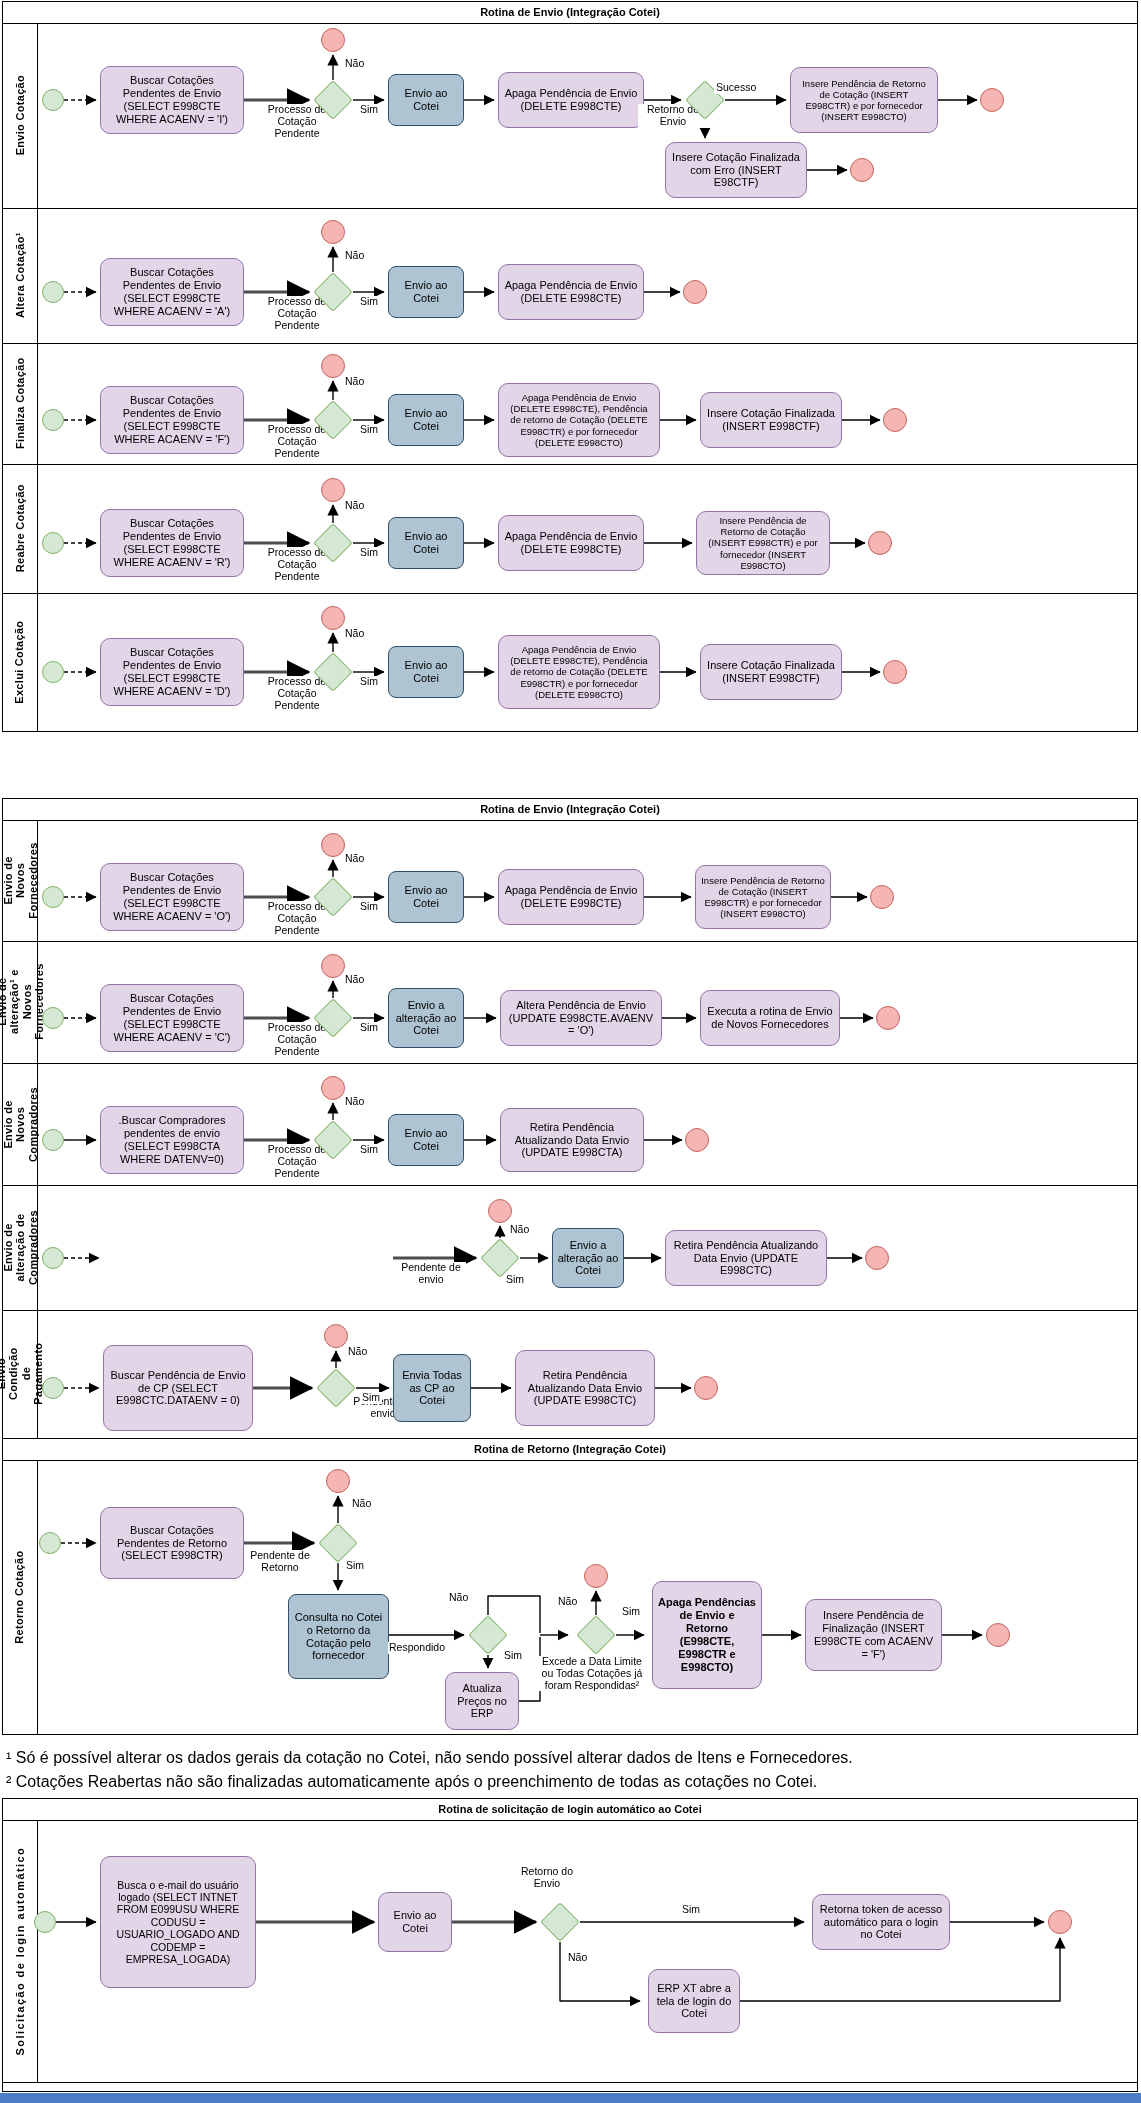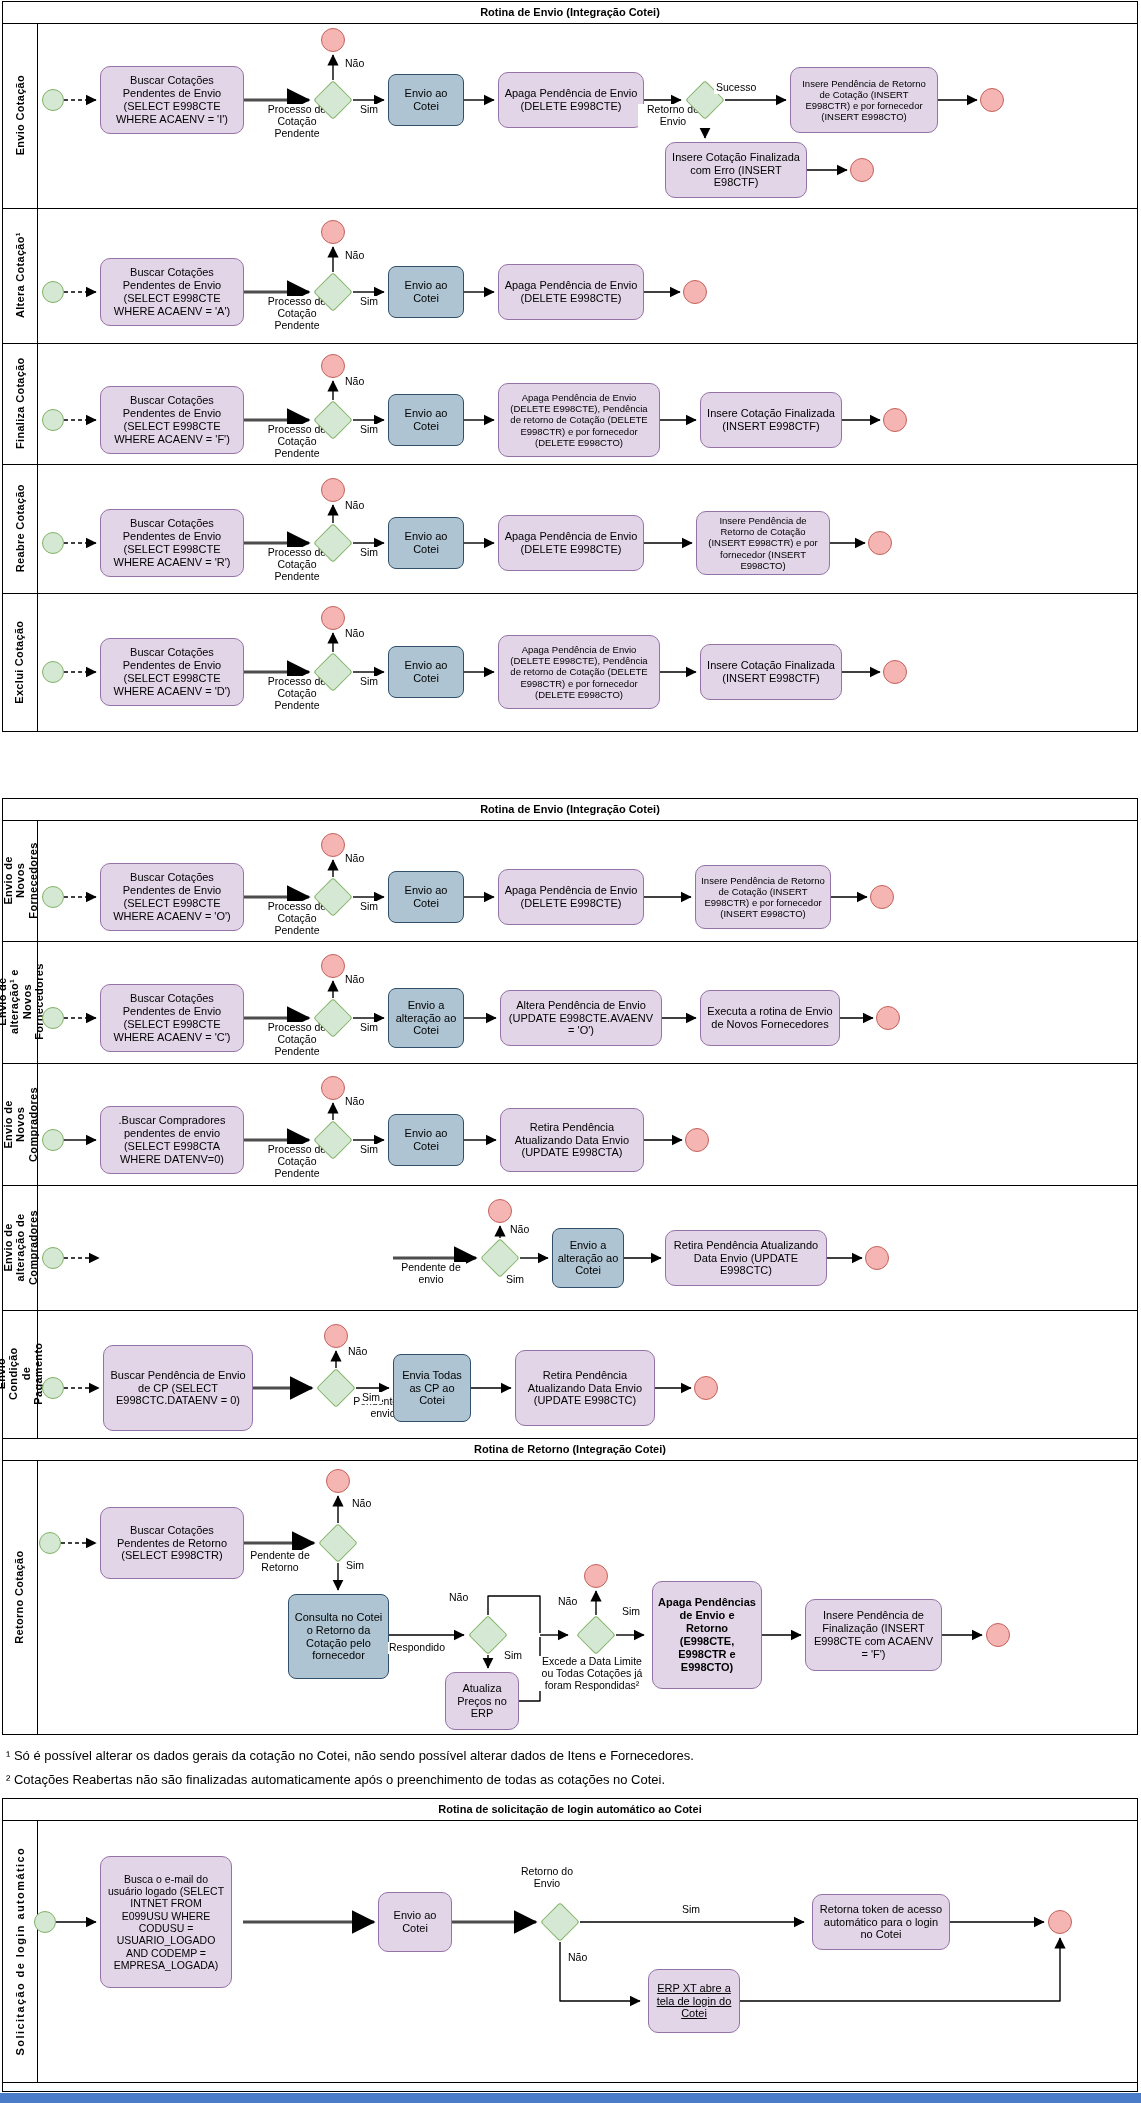--- a/index.html
+++ b/index.html
@@ -22,21 +22,21 @@
        font-size:11px;line-height:1.18;padding:2px 4px;box-sizing:border-box;}
   .f95{font-size:9.5px;}
   .f10{font-size:10.5px;}
   .evt{position:absolute;border-radius:50%;box-sizing:border-box;}
   .start{width:22px;height:22px;background:#D5E8D4;border:1.5px solid #82B366;}
   .end{width:24px;height:24px;background:#F5B5B2;border:1.5px solid #C4625D;}
   .gw{position:absolute;width:28px;height:28px;background:#D5E8D4;border:1.5px solid #82B366;
       transform:rotate(45deg);border-radius:3px;box-sizing:border-box;}
   .lbl{position:absolute;font-size:10.5px;text-align:center;line-height:1.12;background:#fff;padding:0 1px;}
   .flag{position:absolute;font-size:10.5px;background:#fff;padding:0 2px;line-height:1.1;}
-  .note{position:absolute;font-size:13px;line-height:1.2;}
+  .note{position:absolute;font-size:16px;line-height:1.2;}
   .wires{position:absolute;left:0;top:0;pointer-events:none;}
   .bottom-bar{position:absolute;left:0;top:2093px;width:1141px;height:10px;background:#4A7CC7;}
 </style>
 </head>
 <body>
 
 <div class="canvas">
 
   <svg class="wires" width="1141" height="2103" viewBox="0 0 1141 2103">
     <defs>
@@ -444,32 +444,32 @@
     <span>Rotina de solicitação de login automático ao Cotei</span>
   </div>
   <div class="hline" style="left:2px;top:1820px;width:1136px;"></div>
   <div class="vline" style="left:37px;top:1820px;height:262px;"></div>
   <div class="hline" style="left:2px;top:2082px;width:1136px;"></div>
   <div class="lane-label" style="left:3px;top:1820px;height:262px;">
       <span class="nw" style="letter-spacing:1.4px;">Solicitação de login automático</span>
     </div>
 
   <div class="evt start" style="left:34px;top:1911px;"></div>
-  <div class="task f10" style="left:100px;top:1856px;width:132px;height:132px;">
+  <div class="task f10" style="left:100px;top:1856px;width:156px;height:132px;">
       <span>Busca o e-mail do usuário logado (SELECT INTNET FROM E099USU WHERE CODUSU = USUARIO_LOGADO AND CODEMP = EMPRESA_LOGADA)</span>
     </div>
   <div class="task" style="left:378px;top:1892px;width:74px;height:60px;">
       <span>Envio ao Cotei</span>
     </div>
   <div class="lbl" style="left:508px;top:1866px;width:76px;">Retorno do Envio</div>
   <div class="gw" style="left:546px;top:1908px;"></div>
   <div class="flag" style="left:680px;top:1904px;">Sim</div>
   <div class="task" style="left:812px;top:1894px;width:138px;height:56px;">
       <span>Retorna token de acesso automático para o login no Cotei</span>
     </div>
   <div class="evt end" style="left:1048px;top:1910px;"></div>
   <div class="flag" style="left:566px;top:1952px;">Não</div>
-  <div class="task" style="left:648px;top:1969px;width:92px;height:64px;text-decoration:underline;">
+  <div class="task" style="left:648px;top:1969px;width:92px;height:64px;">
       <span>ERP XT abre a tela de login do Cotei</span>
     </div>
 
   <div class="bottom-bar"></div>
 </div>
 
 </body></html>

